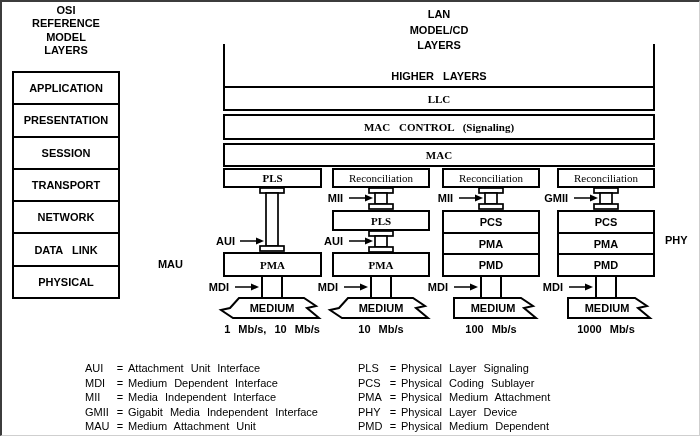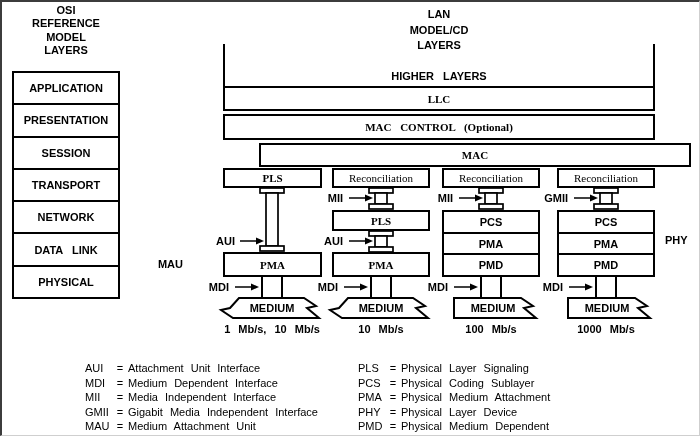--- a/index.html
+++ b/index.html
@@ -66,22 +66,22 @@
   </div>
 
   <div class="title" style="left:337px;top:5px;width:200px;line-height:15.5px;">
     <div>LAN</div>
     <div>MODEL/CD</div>
     <div>LAYERS</div>
   </div>
 
   <div class="openbox ws" style="left:221px;top:42px;width:432px;height:42px;">HIGHER LAYERS</div>
   <div class="box" style="left:221px;top:84px;width:432px;height:25px;">LLC</div>
-  <div class="box ws" style="left:221px;top:112px;width:432px;height:26px;">MAC CONTROL (Optional)</div>
-  <div class="box" style="left:221px;top:141px;width:432px;height:24px;margin-left:36px;">MAC</div>
+  <div class="box ws" style="left:221px;top:112px;width:432px;height:26px;">MAC CONTROL (Signaling)</div>
+  <div class="box" style="left:221px;top:141px;width:432px;height:24px;">MAC</div>
 
   <div class="box" style="left:221px;top:166px;width:99px;height:20px;">PLS</div>
   <div class="box" style="left:330px;top:166px;width:98px;height:20px;font-weight:400;">Reconciliation</div>
   <div class="box" style="left:440px;top:166px;width:98px;height:20px;font-weight:400;">Reconciliation</div>
   <div class="box" style="left:555px;top:166px;width:98px;height:20px;font-weight:400;">Reconciliation</div>
 
   <div class="box" style="left:330px;top:208px;width:98px;height:21px;">PLS</div>
 
   <div class="box" style="left:221px;top:250px;width:99px;height:25px;">PMA</div>
   <div class="box" style="left:330px;top:250px;width:98px;height:25px;">PMA</div>

